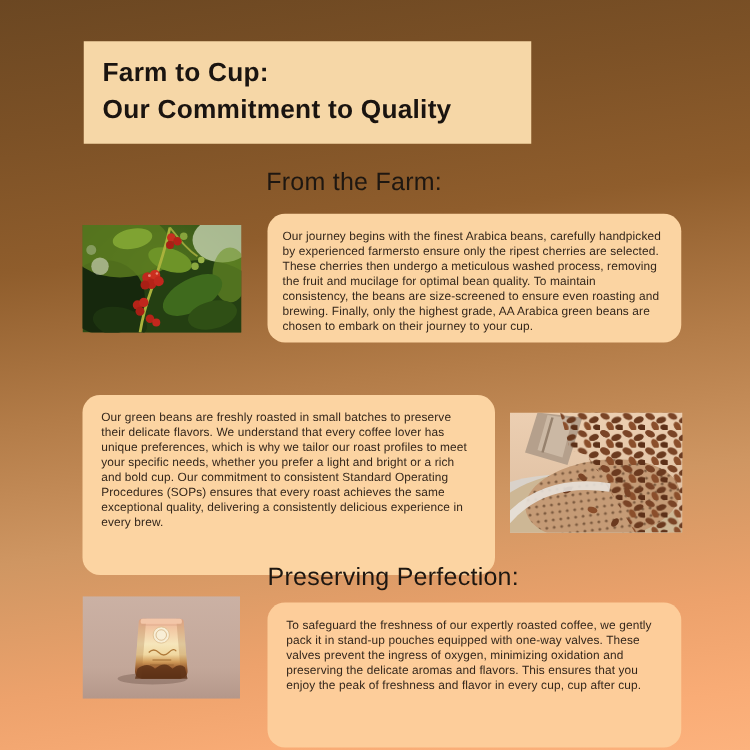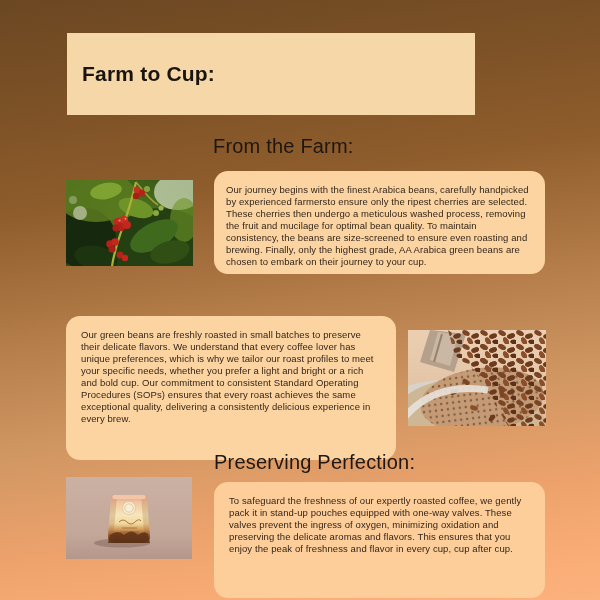--- a/index.html
+++ b/index.html
@@ -2,21 +2,21 @@
 <html><head>
 <meta charset="utf-8">
 <style>
   html,body{margin:0;padding:0;background:#888;}
   .canvas{
     position:relative;width:600px;height:600px;overflow:hidden;
     background:linear-gradient(172deg,#6b4722 0%,#7c5126 16%,#8f5d2c 32%,#b37c48 50%,#cf9662 66%,#eda26c 82%,#f9ac76 93%,#fcb27d 100%);
     font-family:"Liberation Sans",sans-serif;
   }
   .title-box{
-    position:absolute;left:67px;top:33px;width:408px;height:82px;
+    position:absolute;left:67px;top:33px;width:358px;height:82px;
     background:#f6d7a7;box-sizing:border-box;
     display:flex;flex-direction:column;justify-content:center;padding-left:15px;
   }
   .title-line{font-size:21px;font-weight:600;color:#1a1410;line-height:1.38;letter-spacing:.2px;}
   .section-heading{
     position:absolute;font-size:20px;font-weight:400;color:#1e1711;letter-spacing:.2px;
   }
   .h-farm{left:213px;top:135px;}
   .h-roast{left:66px;top:288px;}
   .h-pack{left:214px;top:451px;}
@@ -34,20 +34,21 @@
   .p-roast{left:408px;top:330px;}
   .p-pack{left:66px;top:477px;}
 </style>
 </head>
 <body>
 
 <div class="canvas">
 
   <div class="title-box">
     <div class="title-line">Farm to Cup:</div>
+    <div class="title-line">Our Commitment to Quality</div>
   </div>
 
   <div class="section-heading h-farm">From the Farm:</div>
 
   <div class="photo p-farm">
     <svg width="127" height="86" viewBox="0 0 127 86" aria-hidden="true">
       <defs>
         <radialGradient id="gleaf" cx="50%" cy="40%" r="70%">
           <stop offset="0%" stop-color="#55781f"></stop>
             <stop offset="100%" stop-color="#2c4a15"></stop>

